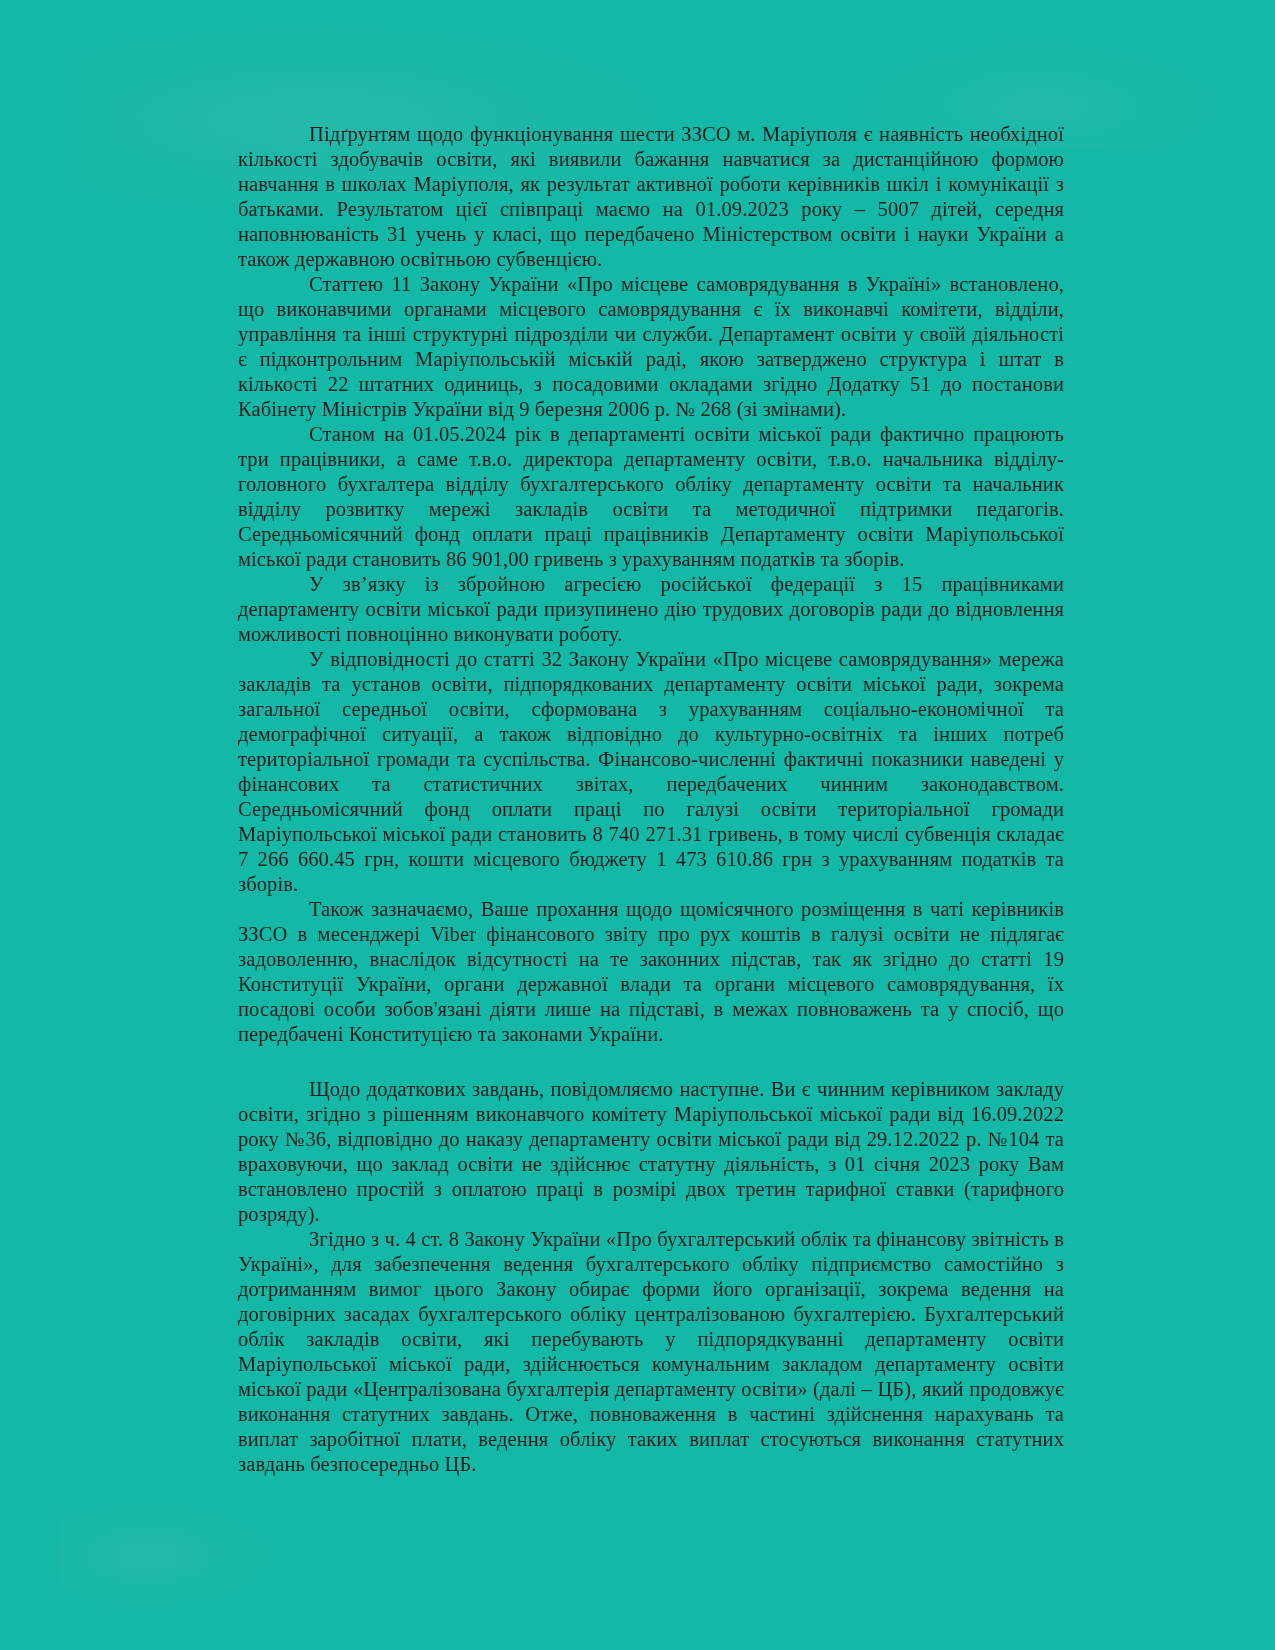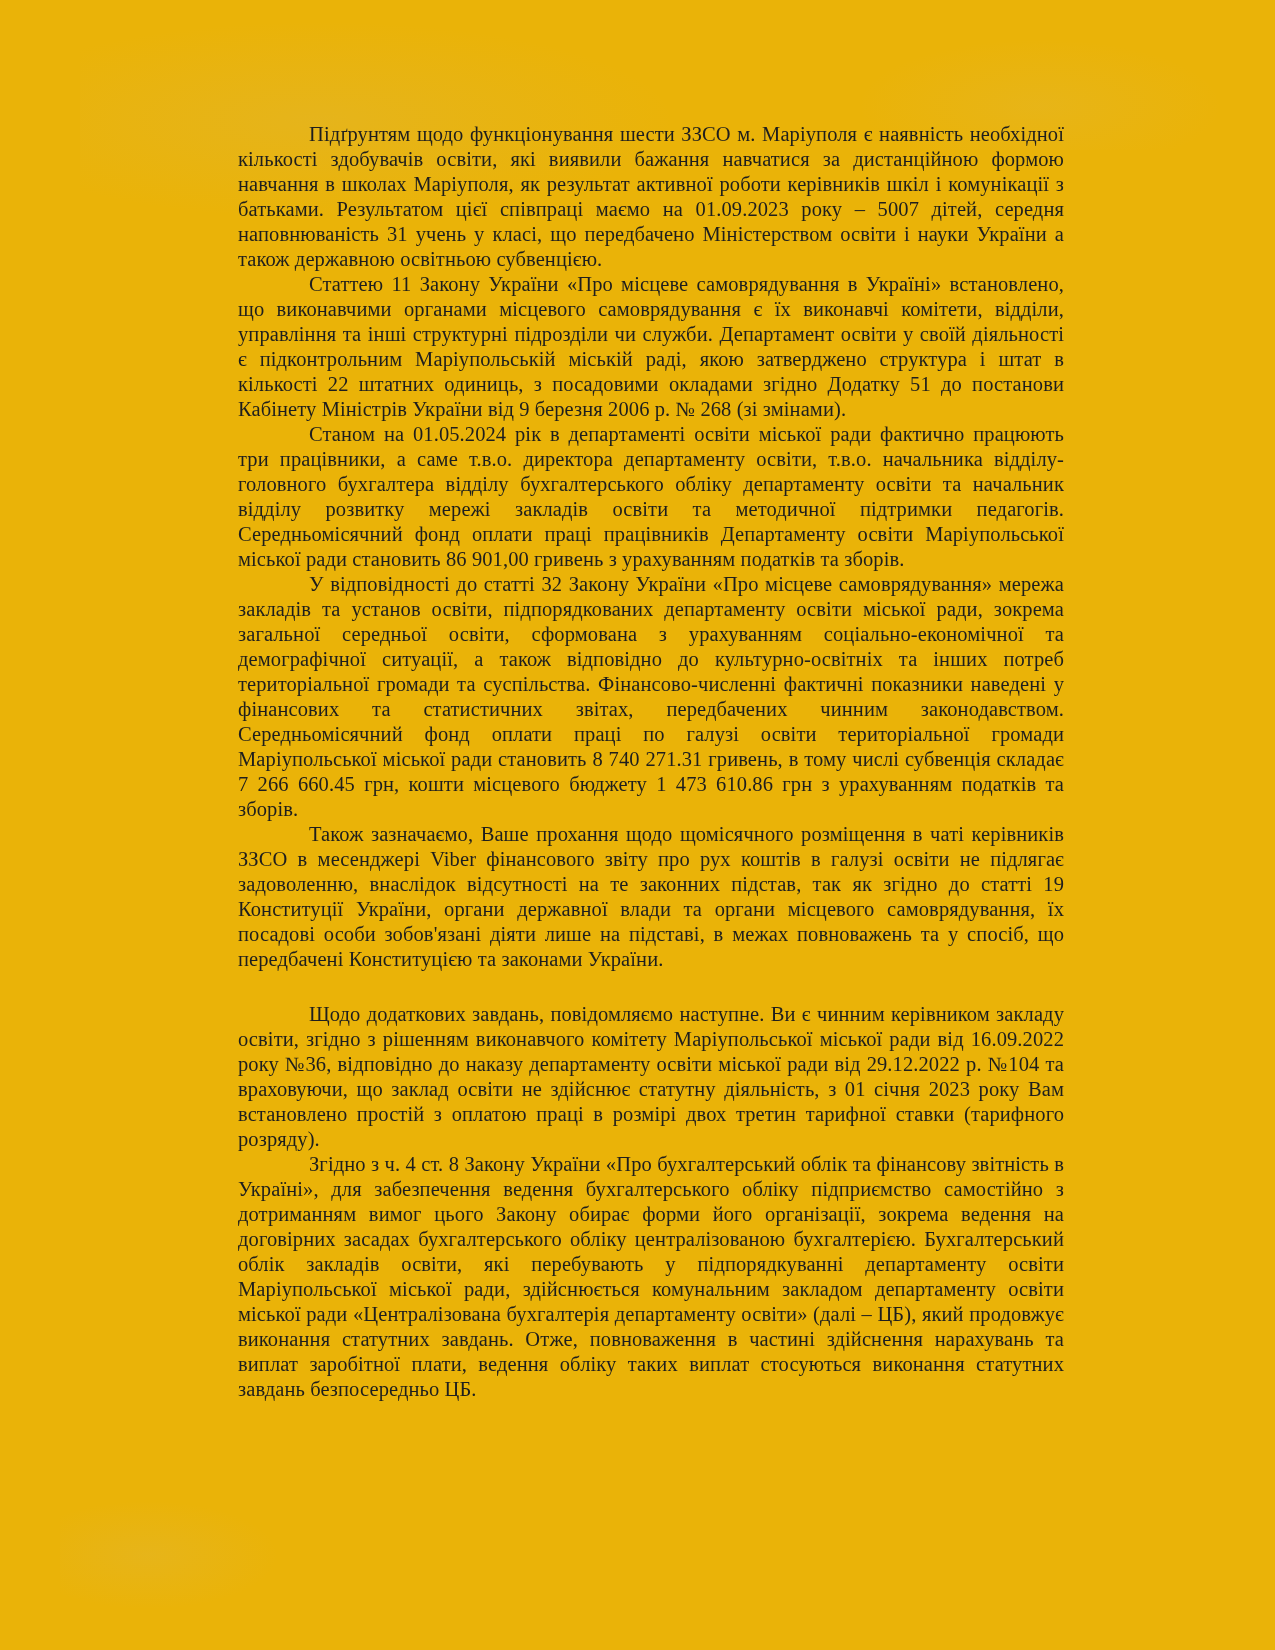--- a/index.html
+++ b/index.html
@@ -4,21 +4,21 @@
 <style>
   html, body {
     margin: 0;
     padding: 0;
     background: #ffffff;
   }
   .page {
     position: relative;
     width: 1275px;
     height: 1650px;
-    background: #eab308;
+    background: #14b8a6;
     overflow: hidden;
     font-family: "Liberation Serif", "DejaVu Serif", serif;
   }
   
   .scan-tint {
     position: absolute;
     pointer-events: none;
   }
   .scan-tint-1 {
     left: 80px; top: 20px; width: 600px; height: 200px;
@@ -56,18 +56,19 @@
 
 <div class="page">
   <div class="scan-tint scan-tint-1"></div>
   <div class="scan-tint scan-tint-2"></div>
   <div class="scan-tint scan-tint-3"></div>
 
   <div class="letter-body">
     <p class="para">Підґрунтям щодо функціонування шести ЗЗСО м. Маріуполя є наявність необхідної кількості здобувачів освіти, які виявили бажання навчатися за дистанційною формою навчання в школах Маріуполя, як результат активної роботи керівників шкіл і комунікації з батьками. Результатом цієї співпраці маємо на 01.09.2023 року – 5007 дітей, середня наповнюваність 31 учень у класі, що передбачено Міністерством освіти і науки України а також державною освітньою субвенцією.</p>
     <p class="para">Статтею 11 Закону України «Про місцеве самоврядування в Україні» встановлено, що виконавчими органами місцевого самоврядування є їх виконавчі комітети, відділи, управління та інші структурні підрозділи чи служби. Департамент освіти у своїй діяльності є підконтрольним Маріупольській міській раді, якою затверджено структура і штат в кількості 22 штатних одиниць, з посадовими окладами згідно Додатку 51 до постанови Кабінету Міністрів України від 9 березня 2006 р. № 268 (зі змінами).</p>
     <p class="para">Станом на 01.05.2024 рік в департаменті освіти міської ради фактично працюють три працівники, а саме т.в.о. директора департаменту освіти, т.в.о. начальника відділу-головного бухгалтера відділу бухгалтерського обліку департаменту освіти та начальник відділу розвитку мережі закладів освіти та методичної підтримки педагогів. Середньомісячний фонд оплати праці працівників Департаменту освіти Маріупольської міської ради становить 86 901,00 гривень з урахуванням податків та зборів.</p>
+    <p class="para">У зв’язку із збройною агресією російської федерації з 15 працівниками департаменту освіти міської ради призупинено дію трудових договорів ради до відновлення можливості повноцінно виконувати роботу.</p>
     <p class="para">У відповідності до статті 32 Закону України «Про місцеве самоврядування» мережа закладів та установ освіти, підпорядкованих департаменту освіти міської ради, зокрема загальної середньої освіти, сформована з урахуванням соціально-економічної та демографічної ситуації, а також відповідно до культурно-освітніх та інших потреб територіальної громади та суспільства. Фінансово-численні фактичні показники наведені у фінансових та статистичних звітах, передбачених чинним законодавством. Середньомісячний фонд оплати праці по галузі освіти територіальної громади Маріупольської міської ради становить 8 740 271.31 гривень, в тому числі субвенція складає 7 266 660.45 грн, кошти місцевого бюджету 1 473 610.86 грн з урахуванням податків та зборів.</p>
     <p class="para">Також зазначаємо, Ваше прохання щодо щомісячного розміщення в чаті керівників ЗЗСО в месенджері Viber фінансового звіту про рух коштів в галузі освіти не підлягає задоволенню, внаслідок відсутності на те законних підстав, так як згідно до статті 19 Конституції України, органи державної влади та органи місцевого самоврядування, їх посадові особи зобов'язані діяти лише на підставі, в межах повноважень та у спосіб, що передбачені Конституцією та законами України.</p>
     <p class="para gap-before">Щодо додаткових завдань, повідомляємо наступне. Ви є чинним керівником закладу освіти, згідно з рішенням виконавчого комітету Маріупольської міської ради від 16.09.2022 року №36, відповідно до наказу департаменту освіти міської ради від 29.12.2022 р. №104 та враховуючи, що заклад освіти не здійснює статутну діяльність, з 01 січня 2023 року Вам встановлено простій з оплатою праці в розмірі двох третин тарифної ставки (тарифного розряду).</p>
     <p class="para">Згідно з ч. 4 ст. 8 Закону України «Про бухгалтерський облік та фінансову звітність в Україні», для забезпечення ведення бухгалтерського обліку підприємство самостійно з дотриманням вимог цього Закону обирає форми його організації, зокрема ведення на договірних засадах бухгалтерського обліку централізованою бухгалтерією. Бухгалтерський облік закладів освіти, які перебувають у підпорядкуванні департаменту освіти Маріупольської міської ради, здійснюється комунальним закладом департаменту освіти міської ради «Централізована бухгалтерія департаменту освіти» (далі – ЦБ), який продовжує виконання статутних завдань. Отже, повноваження в частині здійснення нарахувань та виплат заробітної плати, ведення обліку таких виплат стосуються виконання статутних завдань безпосередньо ЦБ.</p>
   </div>
 </div>
 
 </body></html>

